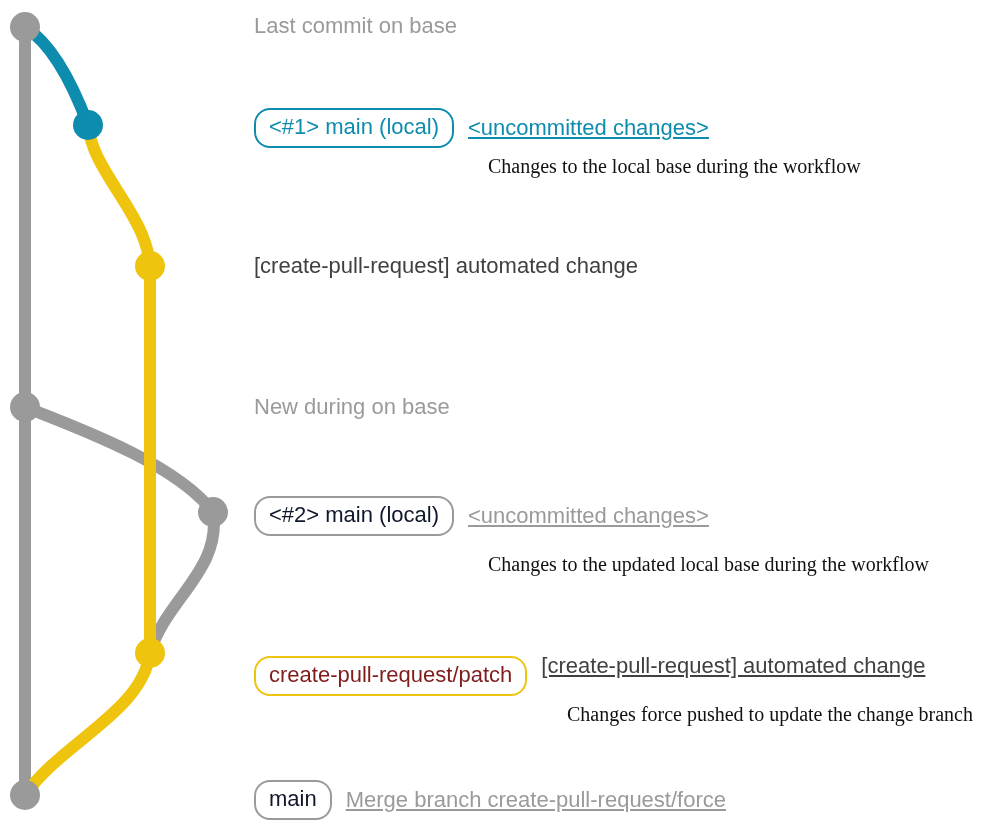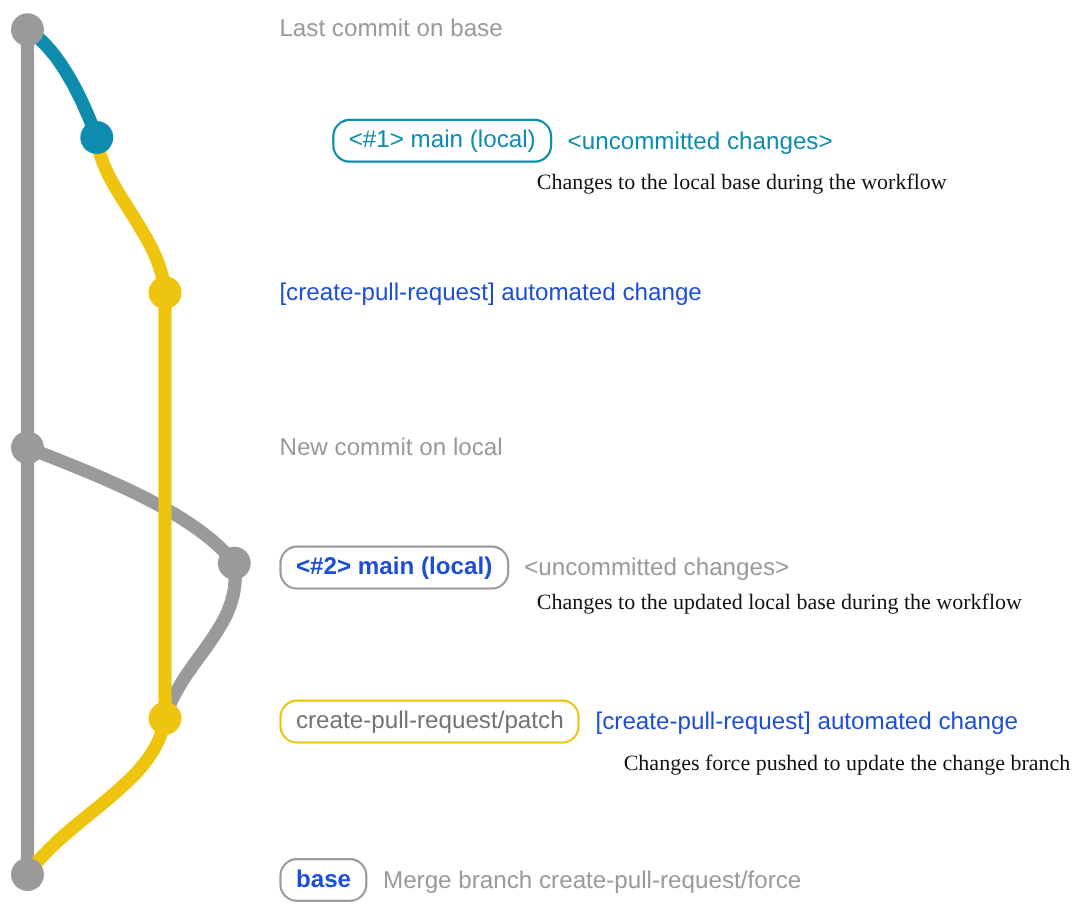--- a/index.html
+++ b/index.html
@@ -50,36 +50,36 @@
     display: inline-block;
     border: 2px solid #9a9a9a;
     border-radius: 16px;
     padding: 4px 13px 6px 13px;
     font-size: 22px;
     line-height: 26px;
     color: #9a9a9a;
     background: #ffffff;
     box-sizing: border-box;
   }
-  .ref-pill.blue  { border-color: #0d8cae; color: #0d8cae; margin-left: 48px; }
-  .ref-pill.yellow{ border-color: #efc40e; color: #737373; }
-  .ref-pill.gray  { border-color: #9a9a9a; color: #1d4ed8; font-weight: bold; }
+  .ref-pill.blue  { border-color: #0d8cae; color: #0d8cae; }
+  .ref-pill.yellow{ border-color: #efc40e; color: #7f1d1d; margin-top: 20px; }
+  .ref-pill.gray  { border-color: #9a9a9a; color: #0f172a; }
 
   
   .subject {
     font-size: 22px;
     line-height: 28px;
     white-space: nowrap;
     color: #9a9a9a;
   }
   .subject.blue   { color: #0d8cae; }
-  .subject.yellow { color: #1d4ed8; }
+  .subject.yellow { color: #404040; }
   .subject.gray   { color: #9a9a9a; }
 
-  .subject.has-pill { margin-left: 14px; }
+  .subject.has-pill { margin-left: 14px; text-decoration: underline; }
 
   
   .description {
     font-family: "Liberation Serif", "DejaVu Serif", serif;
     font-size: 20px;
     line-height: 24px;
     color: #111111;
     white-space: nowrap;
     margin-top: 4px;
   }
@@ -138,47 +138,47 @@
     <div class="stack">
       <div class="row-line">
         <span class="subject yellow">[create-pull-request] automated change</span>
       </div>
     </div>
   </div>
 
   <div class="commit-row" style="left:254px; top:393px;">
     <div class="stack">
       <div class="row-line">
-        <span class="subject gray">New commit on local</span>
+        <span class="subject gray">New during on base</span>
       </div>
     </div>
   </div>
 
   <div class="commit-row" style="left:254px; top:496px;">
     <div class="stack">
       <div class="row-line">
         <span class="ref-pill gray">&lt;#2&gt; main (local)</span>
         <span class="subject gray has-pill">&lt;uncommitted changes&gt;</span>
       </div>
-      <div class="description" style="margin-left:234px; margin-top:0;">Changes to the updated local base during the workflow</div>
+      <div class="description" style="margin-left:234px; margin-top:16px;">Changes to the updated local base during the workflow</div>
     </div>
   </div>
 
   <div class="commit-row" style="left:254px; top:636px;">
     <div class="stack">
       <div class="row-line">
         <span class="ref-pill yellow">create-pull-request/patch</span>
         <span class="subject yellow has-pill">[create-pull-request] automated change</span>
       </div>
       <div class="description" style="margin-left:313px; margin-top:6px;">Changes force pushed to update the change branch</div>
     </div>
   </div>
 
   <div class="commit-row" style="left:254px; top:780px;">
     <div class="stack">
       <div class="row-line">
-        <span class="ref-pill gray">base</span>
+        <span class="ref-pill gray">main</span>
         <span class="subject gray has-pill">Merge branch create-pull-request/force</span>
       </div>
     </div>
   </div>
 
 </div>
 
 </body></html>

